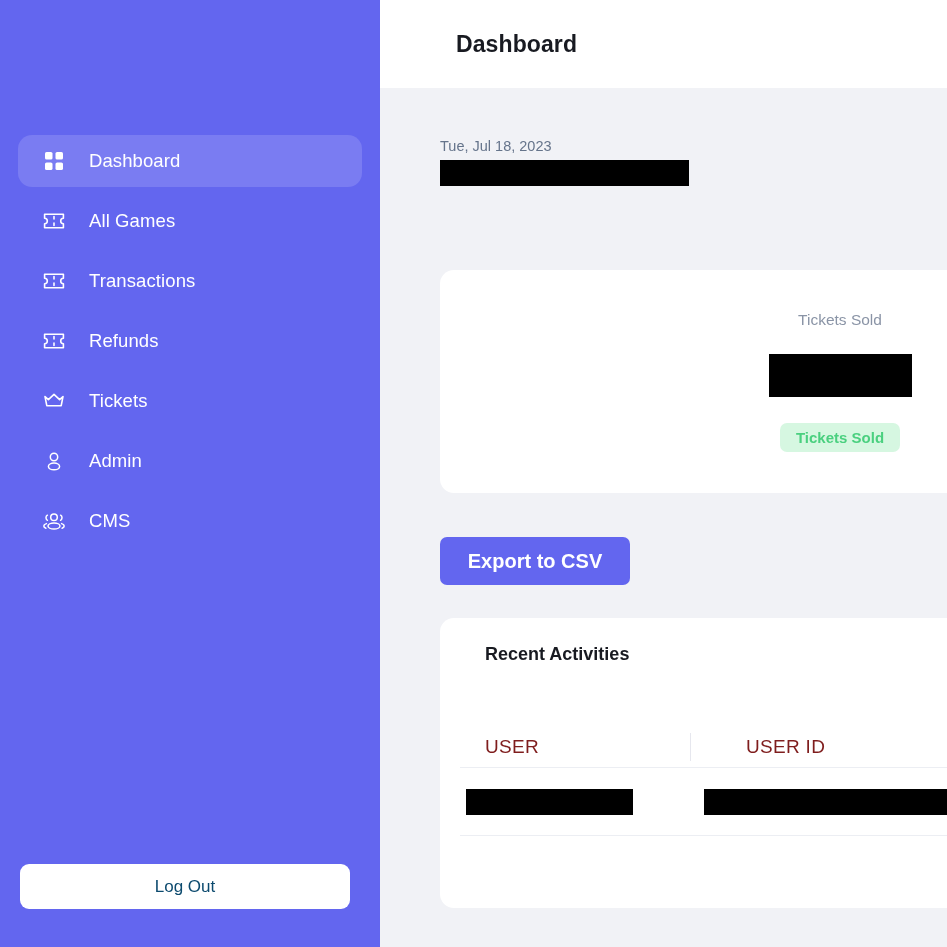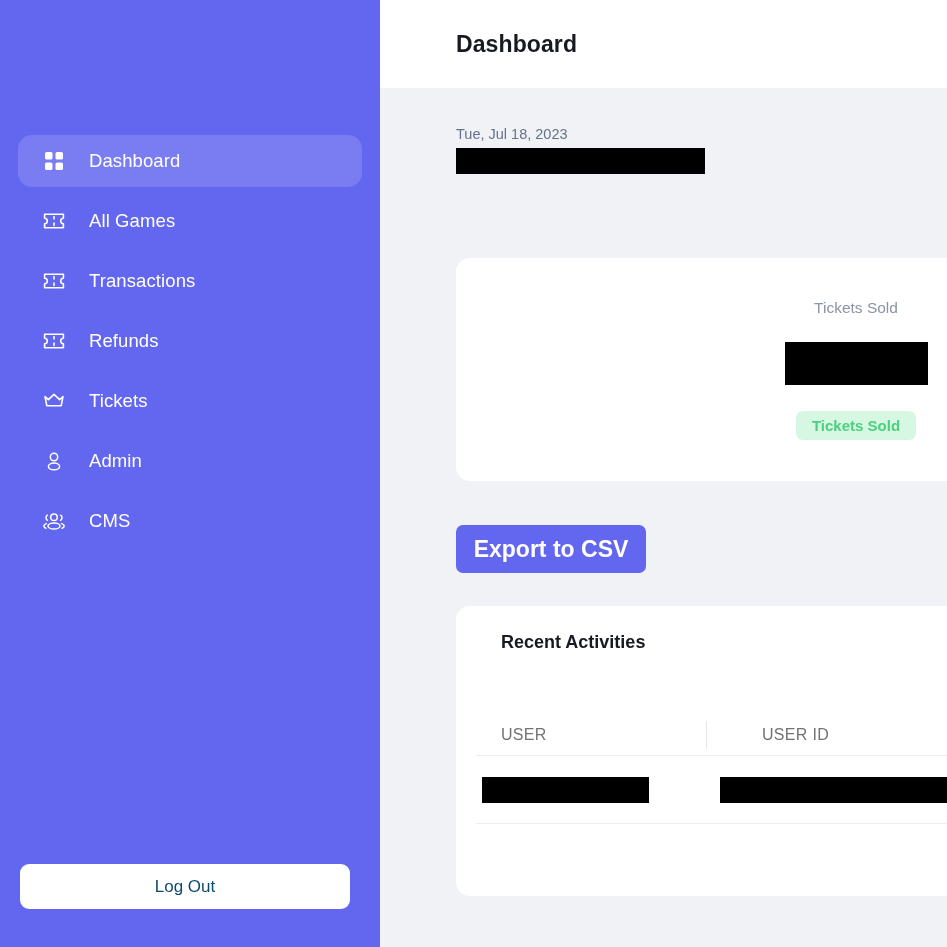--- a/index.html
+++ b/index.html
@@ -97,21 +97,22 @@
     padding-left: 76px;
   }
   .page-title {
     font-size: 23px;
     font-weight: bold;
     color: #181a21;
     letter-spacing: 0.1px;
   }
 
   .content {
-    padding: 0 0 0 76px;
+    padding: 0 0 0 60px;
+    margin-top: 12px;
   }
 
   .date-block { padding-top: 38px; }
   .date-text {
     font-size: 14.5px;
     color: #65748b;
   }
   .redact {
     background: #000000;
     display: block;
@@ -167,21 +168,21 @@
   
   .export-btn {
     margin-top: 44px;
     width: 190px;
     height: 48px;
     background: #6366ef;
     border: none;
     border-radius: 7px;
     color: #ffffff;
     font-family: "Liberation Sans", sans-serif;
-    font-size: 23px;
+    font-size: 20px;
     font-weight: bold;
     cursor: pointer;
   }
 
   
   .activities-card {
     margin-top: 33px;
     width: 560px;
     background: #ffffff;
     border-radius: 14px;
@@ -200,22 +201,22 @@
     width: 100%;
   }
   .thead {
     display: flex;
     align-items: center;
     height: 40px;
     padding-left: 45px;
     position: relative;
   }
   .th {
-    font-size: 16px;
-    color: #737373;
+    font-size: 19px;
+    color: #7f1d1d;
     letter-spacing: 0.3px;
   }
   .th-user { width: 220px; }
   .th-userid { padding-left: 41px; }
   .col-divider {
     position: absolute;
     left: 250px;
     top: 6px;
     width: 1px;
     height: 28px;

